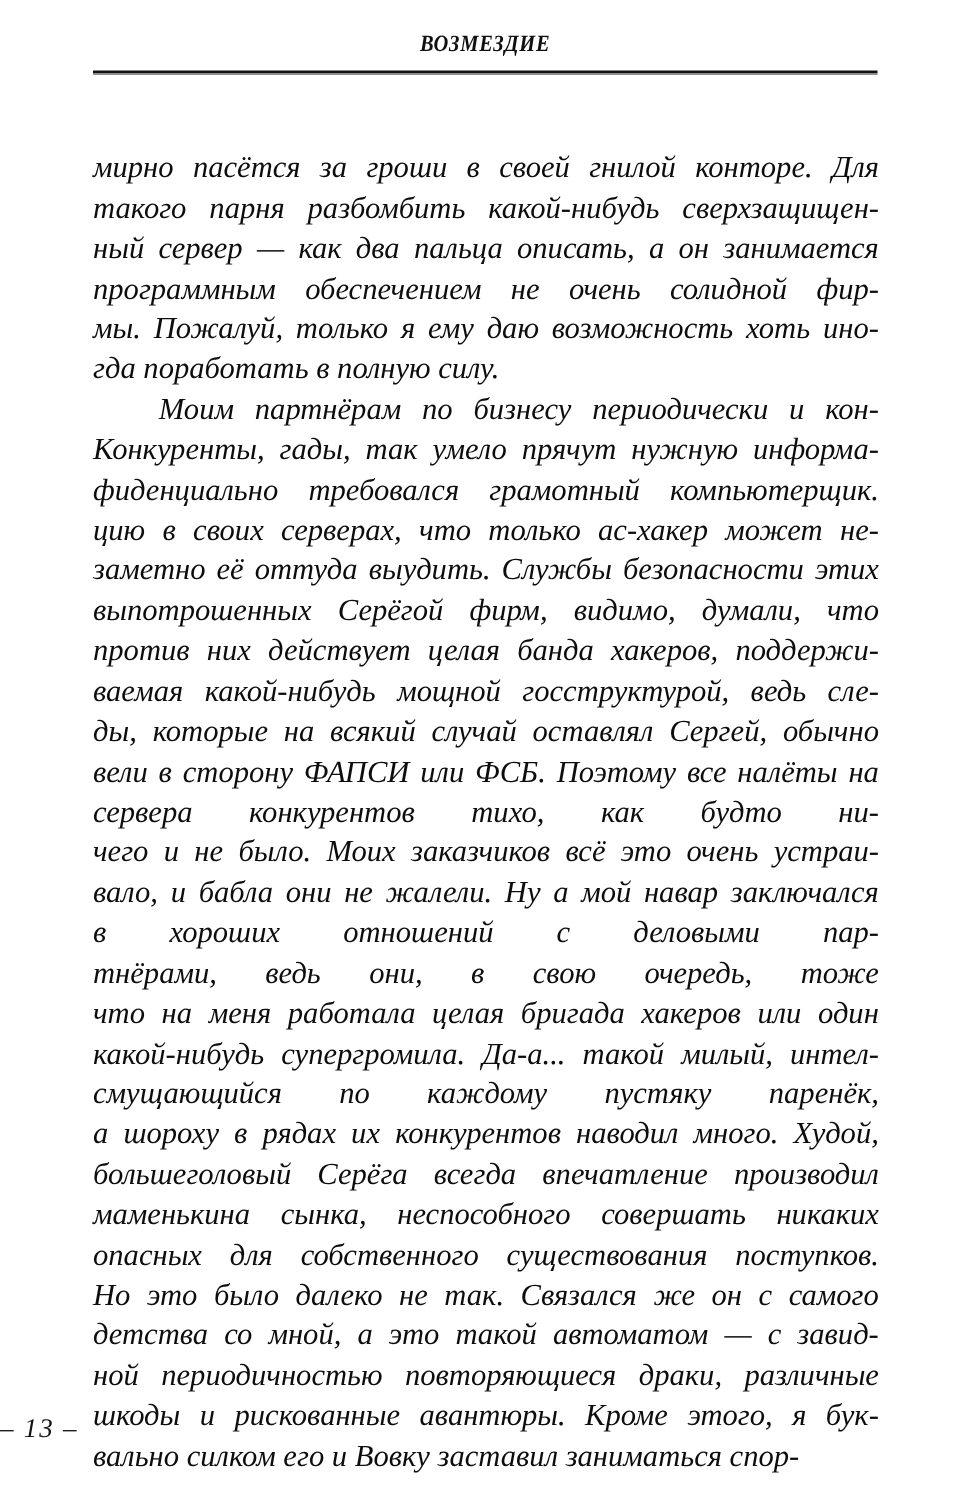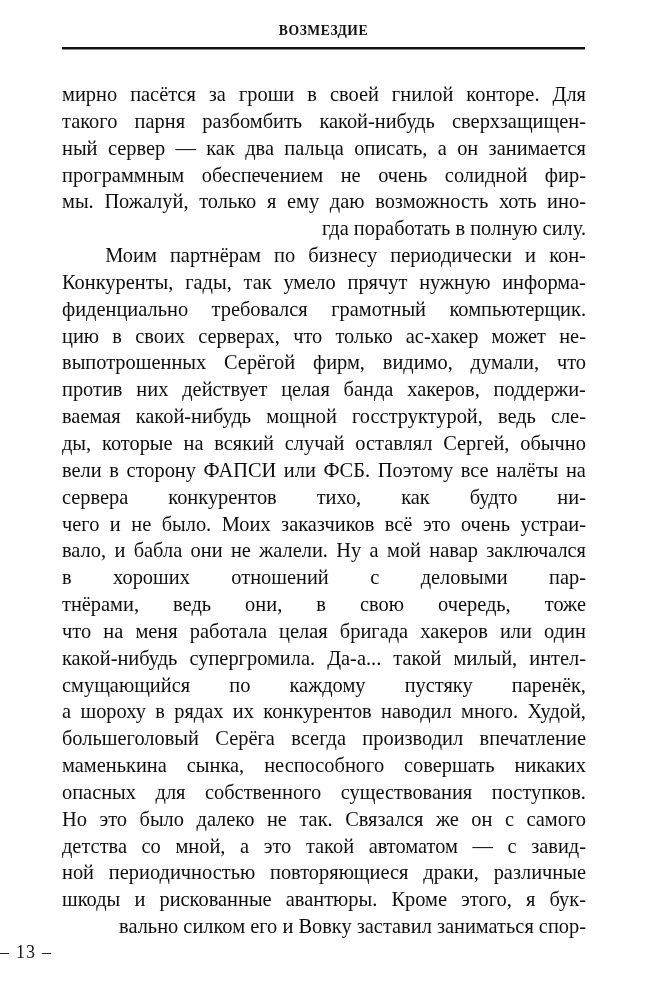--- a/index.html
+++ b/index.html
@@ -16,20 +16,21 @@
     color: #0d0d0d;
     -webkit-font-smoothing: antialiased;
   }
 
   .page {
     position: absolute;
     left: 0; top: 0;
     width: 647px;
     height: 1000px;
     background: #ffffff;
+    font-style: italic;
   }
 
   
   .running-head {
     position: absolute;
     left: 62px;
     top: 20px;
     width: 523px;
     text-align: center;
     font-family: "Liberation Serif", "DejaVu Serif", serif;
@@ -57,21 +58,21 @@
     top: 1.6px;
     width: 100%;
     height: 0.7px;
     background: #8e8e8e;
   }
 
   
   .textblock {
     position: absolute;
     left: 62px;
-    top: 81px;
+    top: 99px;
     width: 524px;
   }
 
   .para {
     margin: 0;
   }
 
   
   .line {
     display: block;
@@ -88,21 +89,20 @@
     justify-content: space-between;
     white-space: normal;
   }
   .line.just > span {
     white-space: pre;
   }
 
   
   .line.last {
     display: block;
-    text-align: right;
   }
 
   .indent {
     display: inline-block;
     width: 30px;
   }
 
   
   .folio {
     position: absolute;
@@ -207,20 +207,29 @@
         <span class="line just">
           <span>цию</span>
           <span>в</span>
           <span>своих</span>
           <span>серверах,</span>
           <span>что</span>
           <span>только</span>
           <span>ас-хакер</span>
           <span>может</span>
           <span>не-</span>
+        </span>
+        <span class="line just">
+          <span>заметно</span>
+          <span>её</span>
+          <span>оттуда</span>
+          <span>выудить.</span>
+          <span>Службы</span>
+          <span>безопасности</span>
+          <span>этих</span>
         </span>
         <span class="line just">
           <span>выпотрошенных</span>
           <span>Серёгой</span>
           <span>фирм,</span>
           <span>видимо,</span>
           <span>думали,</span>
           <span>что</span>
         </span>
         <span class="line just">
@@ -346,22 +355,22 @@
           <span>их</span>
           <span>конкурентов</span>
           <span>наводил</span>
           <span>много.</span>
           <span>Худой,</span>
         </span>
         <span class="line just">
           <span>большеголовый</span>
           <span>Серёга</span>
           <span>всегда</span>
+          <span>впечатление</span>
           <span>производил</span>
-          <span>впечатление</span>
         </span>
         <span class="line just">
           <span>маменькина</span>
           <span>сынка,</span>
           <span>неспособного</span>
           <span>совершать</span>
           <span>никаких</span>
         </span>
         <span class="line just">
           <span>опасных</span>

